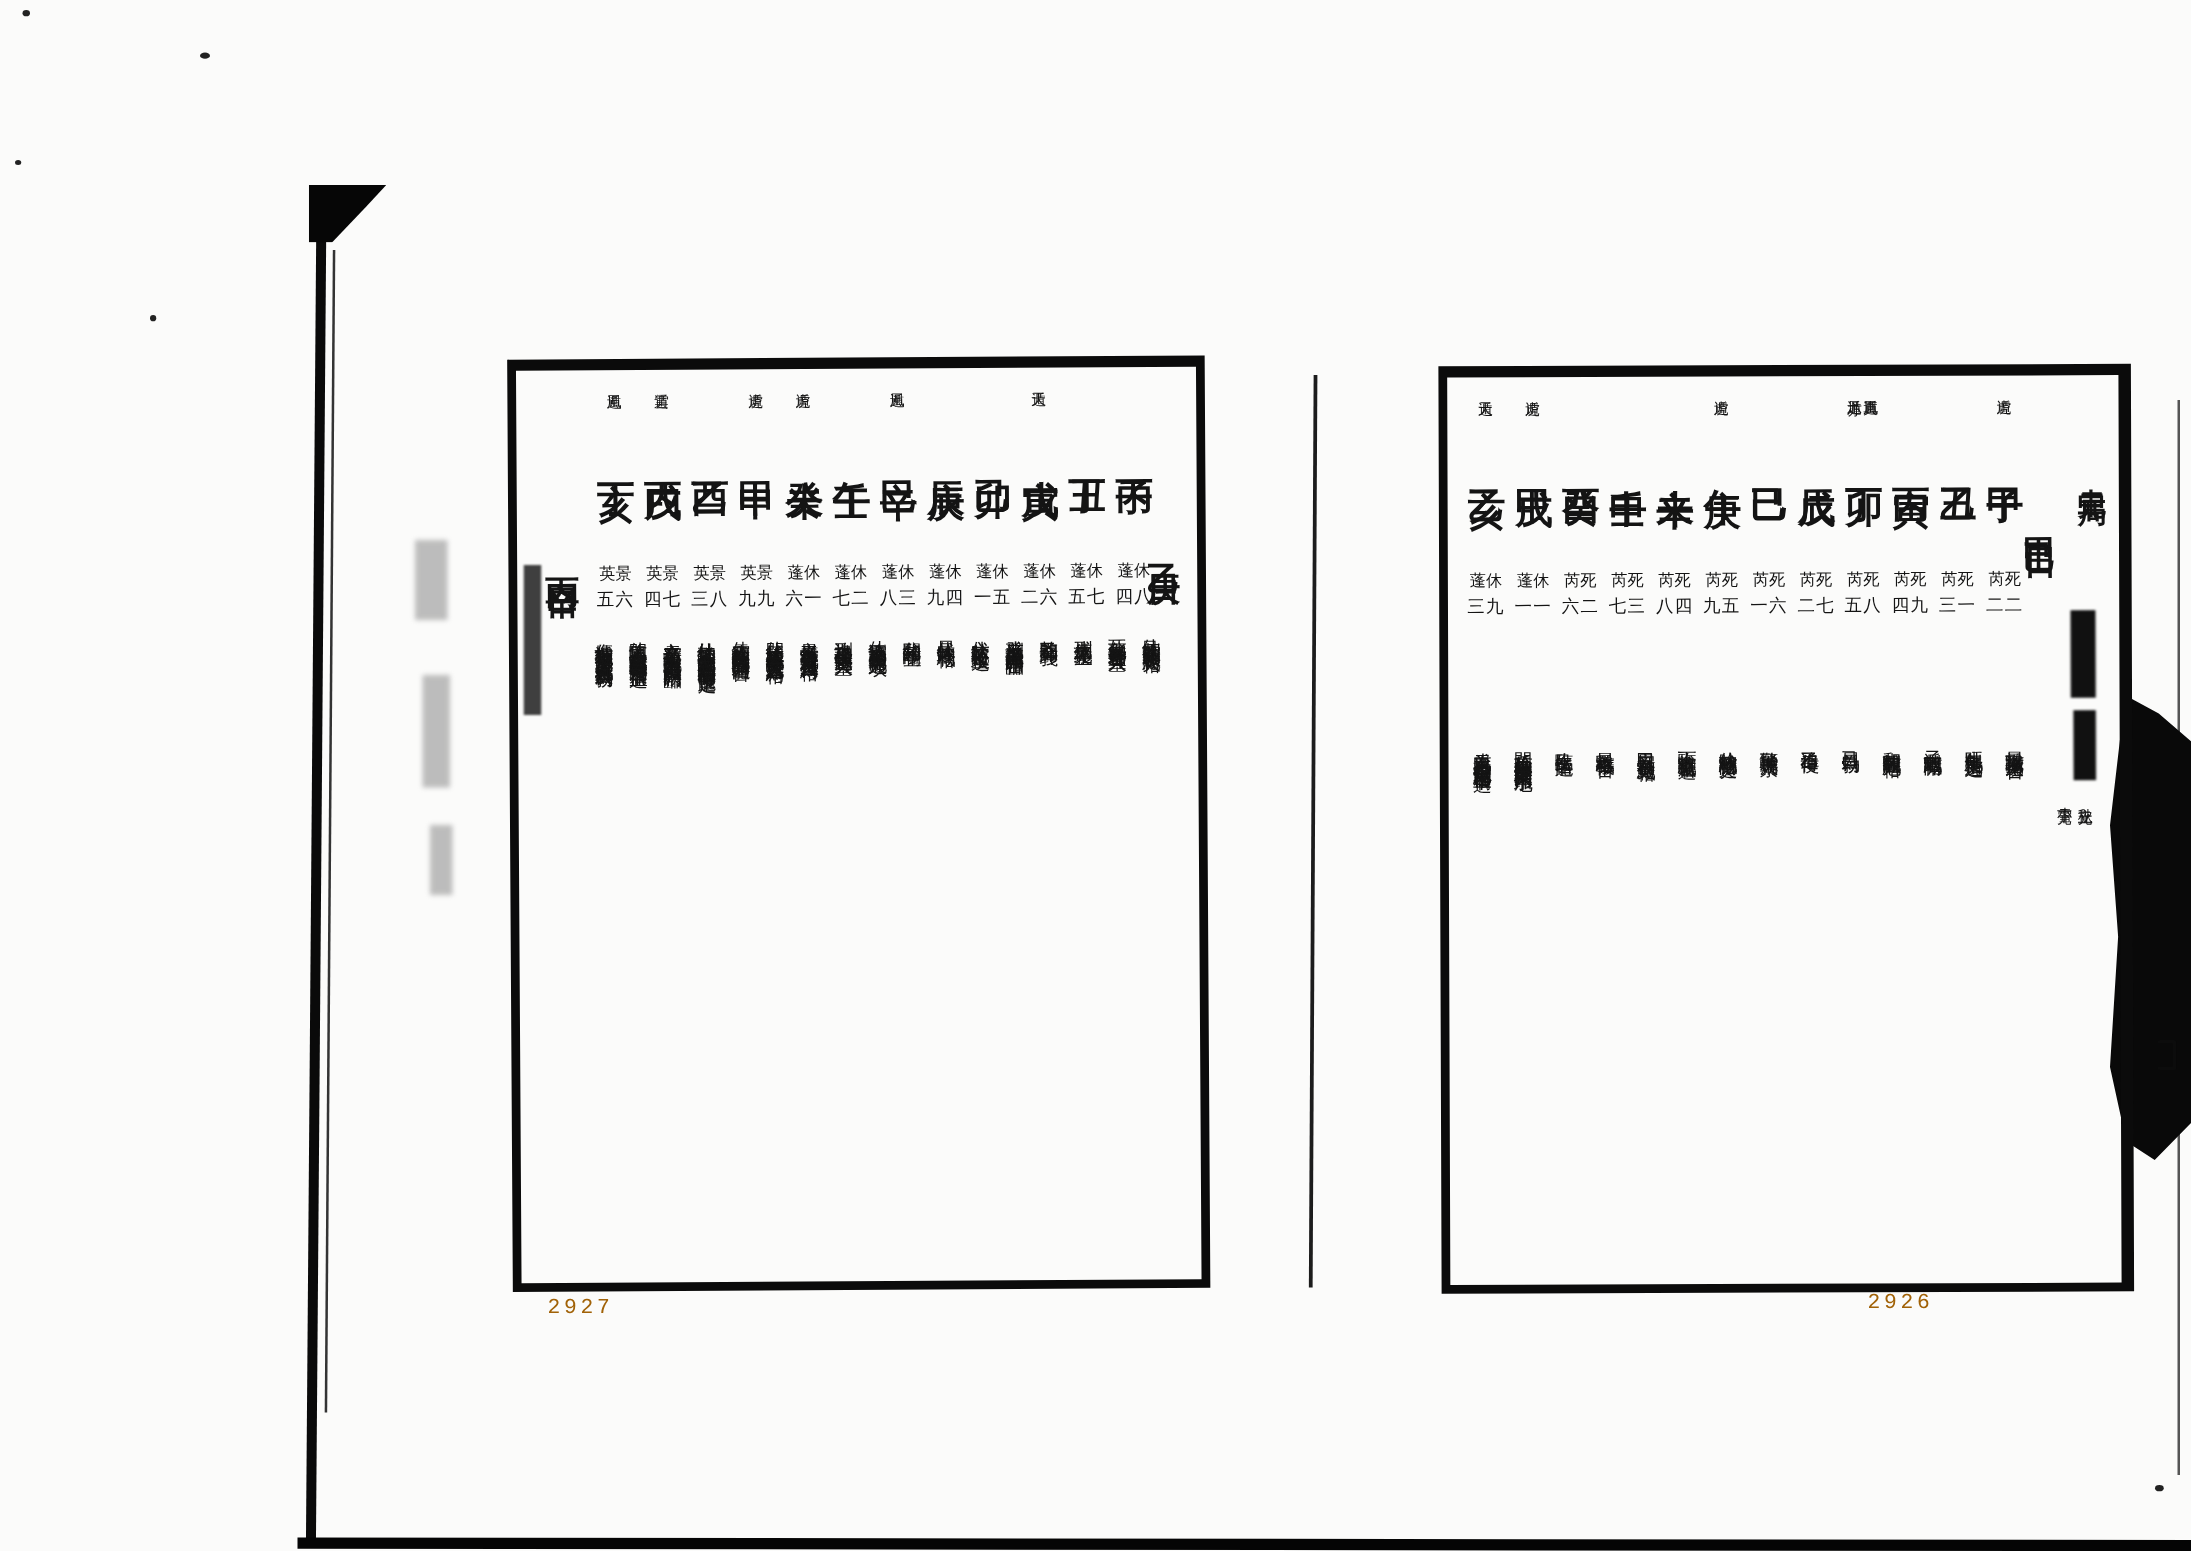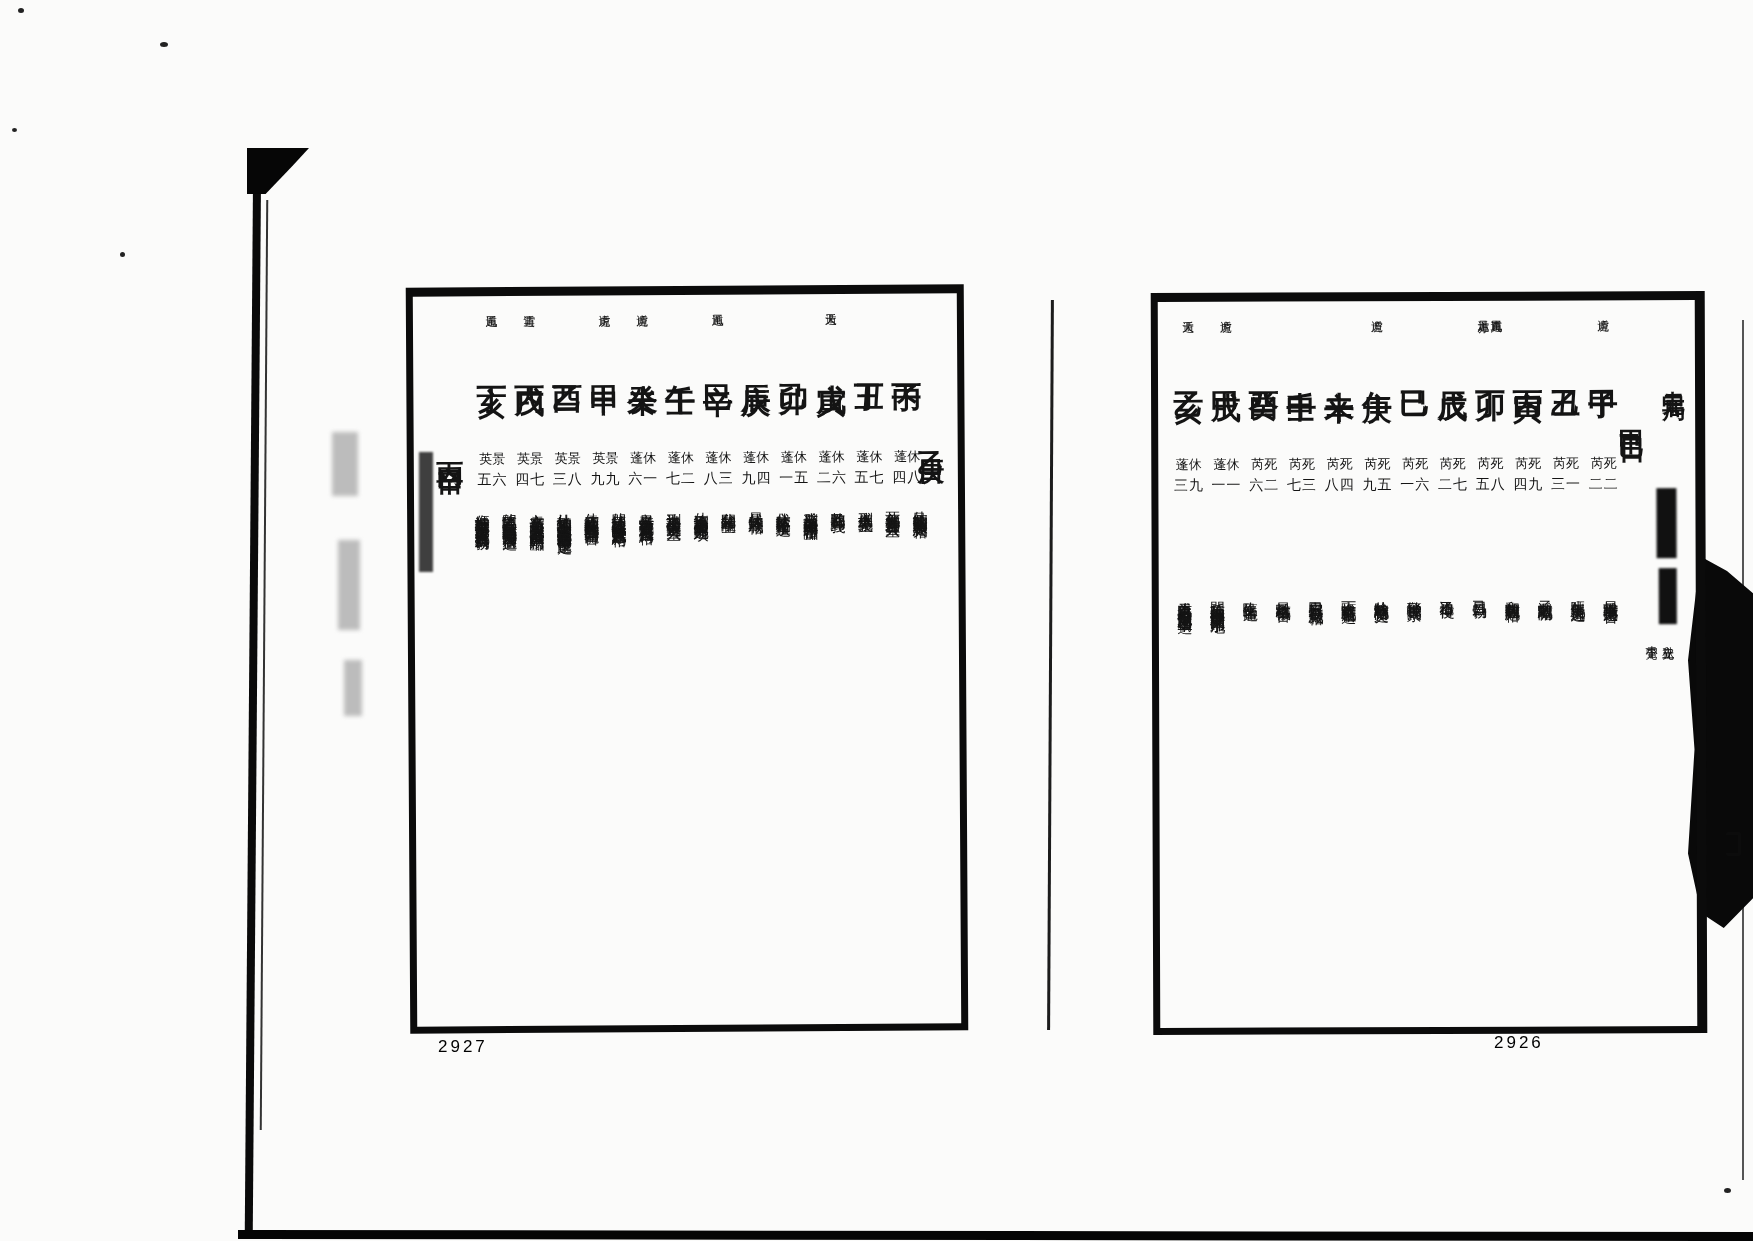--- a/index.html
+++ b/index.html
@@ -22,21 +22,21 @@
     filter:blur(.5px);
   }
   .tick-mark{position:absolute;border:3px solid #0c0c0c;border-radius:2px;}
   
   .page{
     position:absolute;border:7px solid #0b0b0b;background:transparent;
     box-sizing:border-box;
   }
   .page.left{left:408px;top:286px;width:558px;height:746px;transform:rotate(-.35deg);border-top-width:9px;}
   .page.right{left:1152px;top:292px;width:554px;height:742px;transform:rotate(-.2deg);border-top-width:9px;border-right-width:10px;}
-  .page-number{position:absolute;font-family:Liberation Sans, sans-serif;font-size:17px;letter-spacing:3px;color:#000000;}
+  .page-number{position:absolute;font-family:Liberation Mono, monospace;font-size:17px;letter-spacing:3px;color:#a16207;}
   
   .v{writing-mode:vertical-rl;text-orientation:upright;}
   .section-label{
     position:absolute;font-size:27px;font-weight:bold;line-height:1.15;letter-spacing:4px;
   }
   .margin-title{position:absolute;font-size:23px;font-weight:bold;letter-spacing:3px;}
   .margin-note{font-size:12px;letter-spacing:1px;line-height:1.05;}
   .margin-notes-wrap{position:absolute;display:flex;flex-direction:row-reverse;gap:4px;}
   
   .pillar-row{

